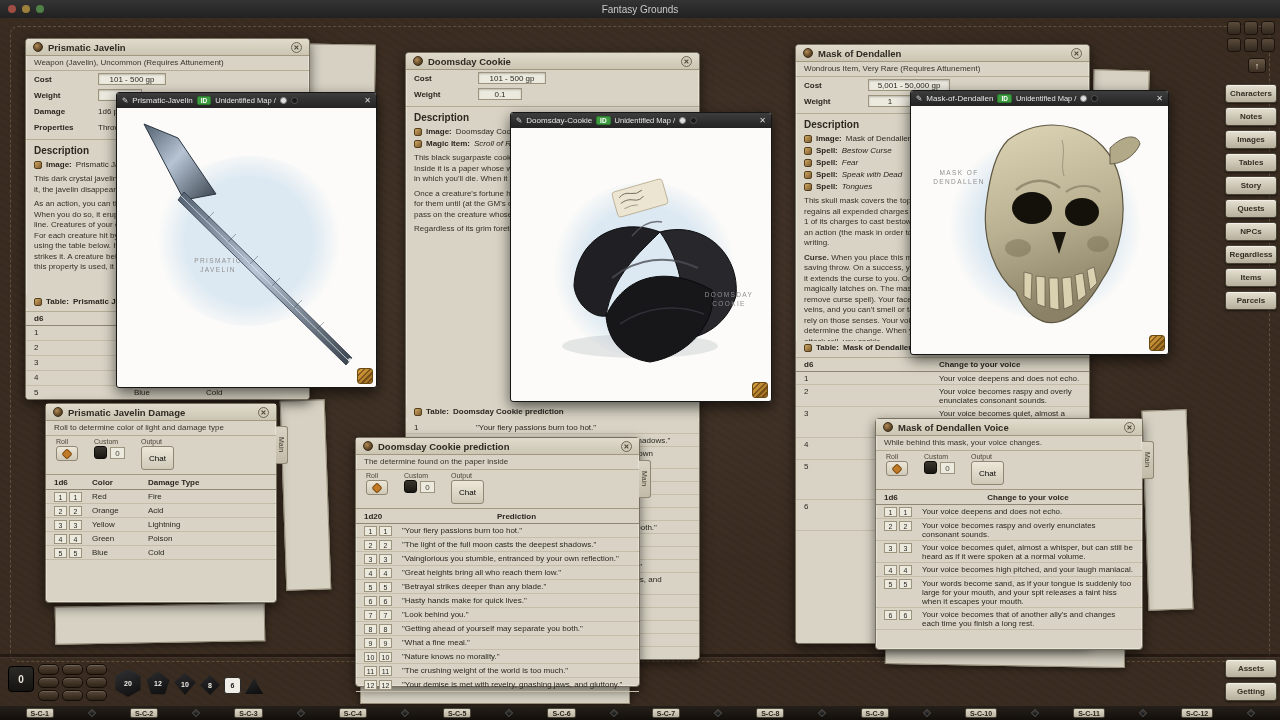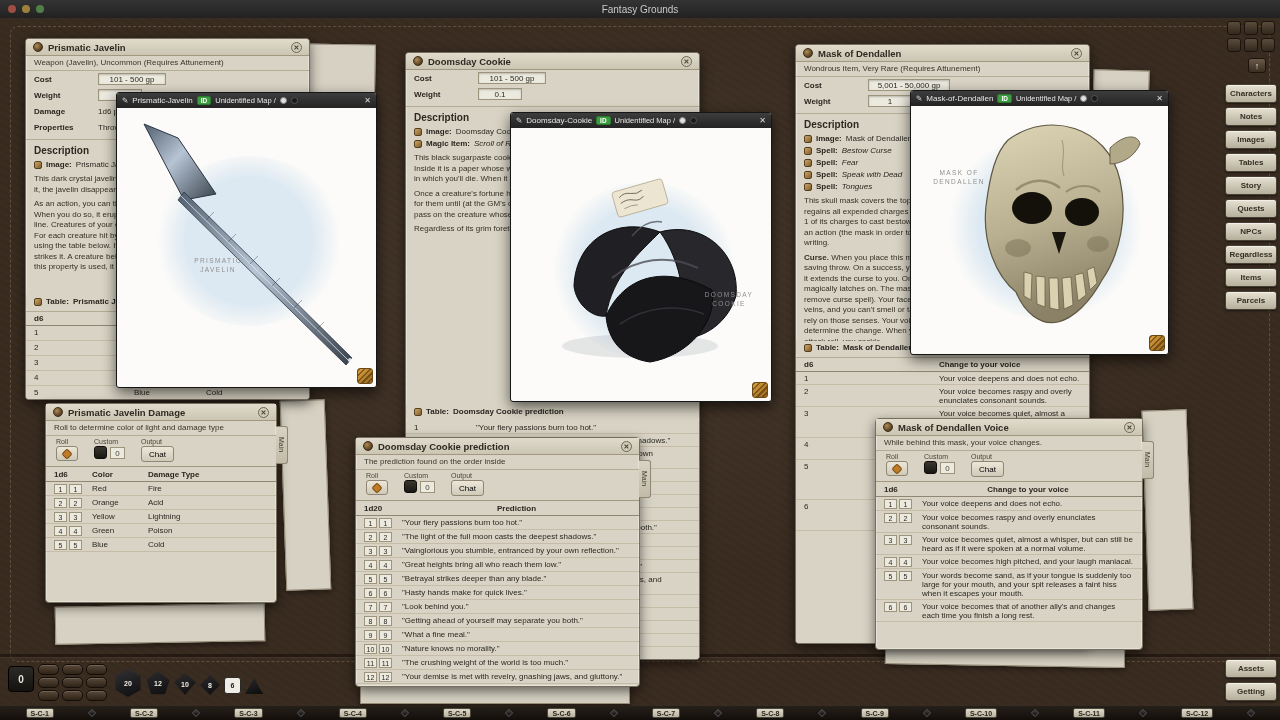--- a/index.html
+++ b/index.html
@@ -52,21 +52,21 @@
 .grip{position:absolute;right:2px;bottom:2px;width:16px;height:16px;border-radius:3px;border:1px solid #6a4a14;background-image:repeating-linear-gradient(135deg, rgba(60,35,5,.5) 0 1.5px, transparent 1.5px 4px),linear-gradient(135deg,#dca23f,#96661d);z-index:3}
 
 .twin{overflow:visible}
 .ctrls{display:flex;align-items:flex-start;gap:16px;padding:2px 10px 4px;border-bottom:1px solid #a29880;background:#d8d3c4}
 .cg{display:flex;flex-direction:column;gap:1px;font-size:7px;color:#4c4639}
 .diebtn{width:22px;height:15px;border:1px solid #8f8673;border-radius:3px;background:linear-gradient(#ece7d8,#cfc9b8);display:flex;align-items:center;justify-content:center}
 .dieglyph{width:8px;height:8px;background:#c07a28;border:1px solid #7e4d12;border-radius:2px;transform:rotate(45deg)}
 .cwrap{display:flex;align-items:center;gap:3px}
 .dsq{width:13px;height:13px;background:linear-gradient(#3a362e,#191713);border:1px solid #0e0c09;border-radius:3px}
 .cbox{width:15px;height:12px;background:#eceadf;border:1px solid #9d947d;font-size:8px;text-align:center;line-height:11px}
-.chatb{height:16px;padding:0 7px;border:1px solid #8f8673;border-radius:3px;background:linear-gradient(#ece7d8,#cfc9b8);font-size:8px;line-height:11px;font-family:"Liberation Sans",sans-serif}
+.chatb{height:24px;padding:0 7px;border:1px solid #8f8673;border-radius:3px;background:linear-gradient(#ece7d8,#cfc9b8);font-size:8px;line-height:11px;font-family:"Liberation Sans",sans-serif}
 .sidetab{position:absolute;width:12px;height:38px;background:linear-gradient(#d8d3c4,#c2bba8);border:1px solid #8f8673;border-left:none;border-radius:0 3px 3px 0;writing-mode:vertical-rl;font-size:7px;color:#3c382d;display:flex;align-items:center;justify-content:center}
 .rthead{display:flex;font-size:8px;font-weight:bold;padding:3px 8px 2px;border-bottom:1px solid #8f8673;background:#d8d3c4}
 .rbody{overflow:hidden}
 .rtrow{display:flex;align-items:flex-start;padding:2px 8px 1px;border-bottom:1px solid #c6bda8;font-size:8px;min-height:13px}
 .nbs{display:flex;gap:2px;width:38px;flex:none}
 .nb{width:13px;height:10px;background:#eceadf;border:1px solid #9d947d;font-size:7px;text-align:center;line-height:9px}
 
 .sidebar,.sidebar2{position:absolute;right:3px;display:flex;flex-direction:column;gap:4px;z-index:40}
 .sbtn{width:52px;height:19px;border:1px solid #474134;border-radius:3px;background:linear-gradient(#e6e1d2,#b6af9c);box-shadow:0 1px 2px rgba(0,0,0,.5), inset 0 1px 0 rgba(255,255,255,.5);font-size:8px;font-weight:bold;color:#352f24;display:flex;align-items:center;justify-content:center}
 .topgrid{position:absolute;right:5px;top:21px;display:grid;grid-template-columns:repeat(3,14px);grid-auto-rows:14px;gap:3px;z-index:40}
@@ -597,21 +597,21 @@
       </div>
   </div>
 
   <div class="window twin" style="left:355px;top:437px;width:285px;height:250px;z-index:30">
     <div class="sidetab" style="right:-12px;top:22px">Main</div>
     <div class="wtitle">
       <span class="rosette"></span>
       <span>Doomsday Cookie prediction</span>
       <span class="closeb">✕</span>
     </div>
-    <div class="subt">The prediction found on the order inside</div>
+    <div class="subt">The determine found on the paper inside</div>
     <div class="ctrls">
       <div class="cg">
         <span>Roll</span>
         <div class="diebtn">
             <span class="dieglyph"></span>
           </div>
       </div>
       <div class="cg">
         <span>Custom</span>
         <div class="cwrap">

